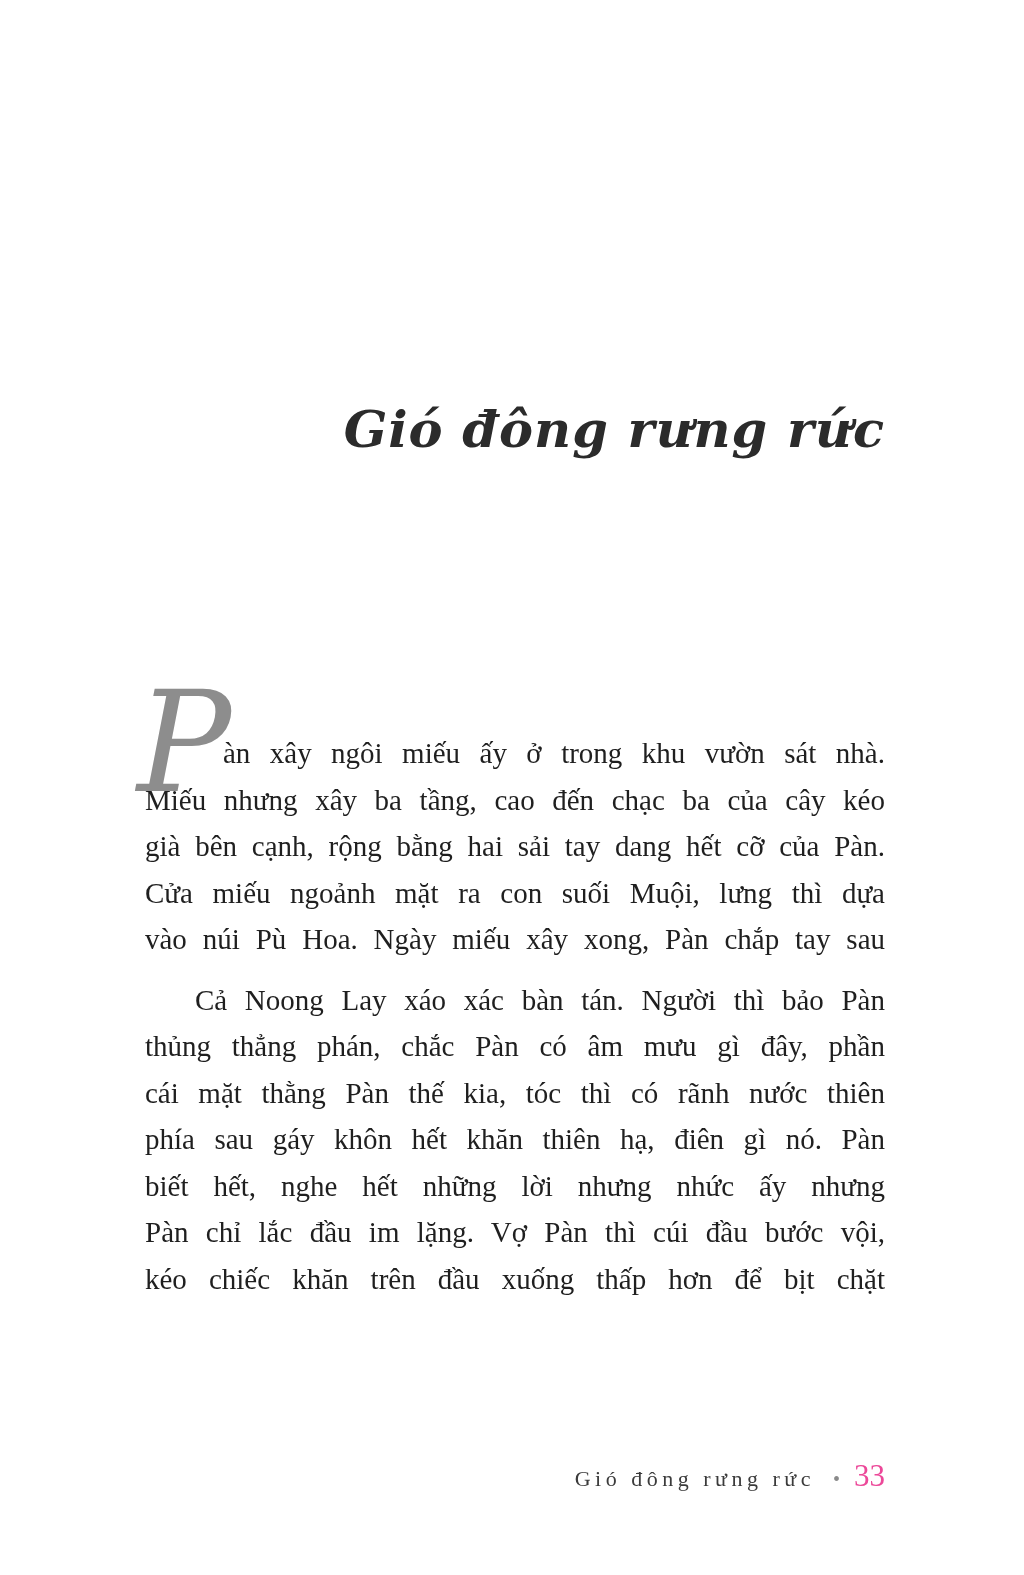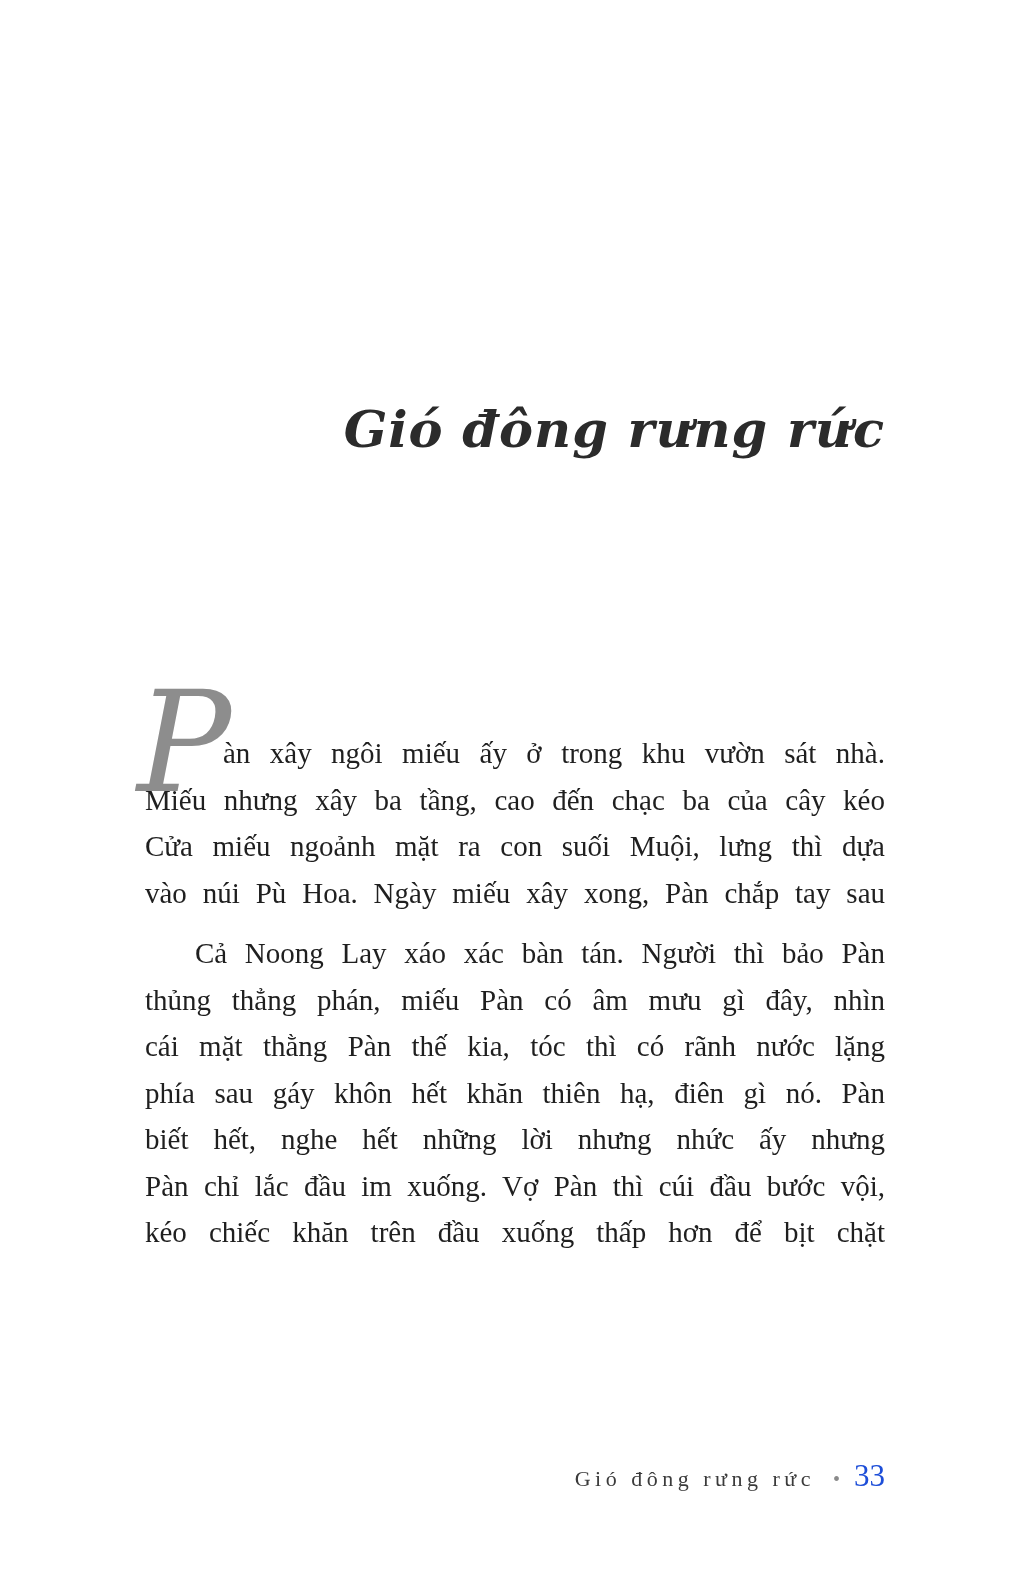--- a/index.html
+++ b/index.html
@@ -71,47 +71,48 @@
     letter-spacing: 4.5px;
     color: #3b3b3b;
   }
   .separator-dot {
     font-size: 20px;
     color: #8a8a8a;
     margin: 0 14px 0 18px;
   }
   .page-number {
     font-size: 31px;
-    color: #1d4ed8;
+    color: #ec4899;
   }
 </style>
 </head>
 <body>
 
 <div class="page">
 
   <div class="chapter-title">Gió đông rưng rức</div>
 
   <div class="body-text">
 
     <div class="paragraph">
       <span class="dropcap">P</span>
       <div class="text-line first-p1">àn xây ngôi miếu ấy ở trong khu vườn sát nhà.</div>
       <div class="text-line">Miếu nhưng xây ba tầng, cao đến chạc ba của cây kéo</div>
+      <div class="text-line">già bên cạnh, rộng bằng hai sải tay dang hết cỡ của Pàn.</div>
       <div class="text-line">Cửa miếu ngoảnh mặt ra con suối Muội, lưng thì dựa</div>
       <div class="text-line">vào núi Pù Hoa. Ngày miếu xây xong, Pàn chắp tay sau</div>
     </div>
 
     <div class="paragraph">
       <div class="text-line indent">Cả Noong Lay xáo xác bàn tán. Người thì bảo Pàn</div>
-      <div class="text-line">thủng thẳng phán, miếu Pàn có âm mưu gì đây, nhìn</div>
-      <div class="text-line">cái mặt thằng Pàn thế kia, tóc thì có rãnh nước lặng</div>
+      <div class="text-line">thủng thẳng phán, chắc Pàn có âm mưu gì đây, phần</div>
+      <div class="text-line">cái mặt thằng Pàn thế kia, tóc thì có rãnh nước thiên</div>
       <div class="text-line">phía sau gáy khôn hết khăn thiên hạ, điên gì nó. Pàn</div>
       <div class="text-line">biết hết, nghe hết những lời nhưng nhức ấy nhưng</div>
-      <div class="text-line">Pàn chỉ lắc đầu im xuống. Vợ Pàn thì cúi đầu bước vội,</div>
+      <div class="text-line">Pàn chỉ lắc đầu im lặng. Vợ Pàn thì cúi đầu bước vội,</div>
       <div class="text-line">kéo chiếc khăn trên đầu xuống thấp hơn để bịt chặt</div>
     </div>
 
   </div>
 
   <div class="footer">
     <span class="running-title">Gió đông rưng rức</span>
     <span class="separator-dot">•</span>
     <span class="page-number">33</span>
   </div>

